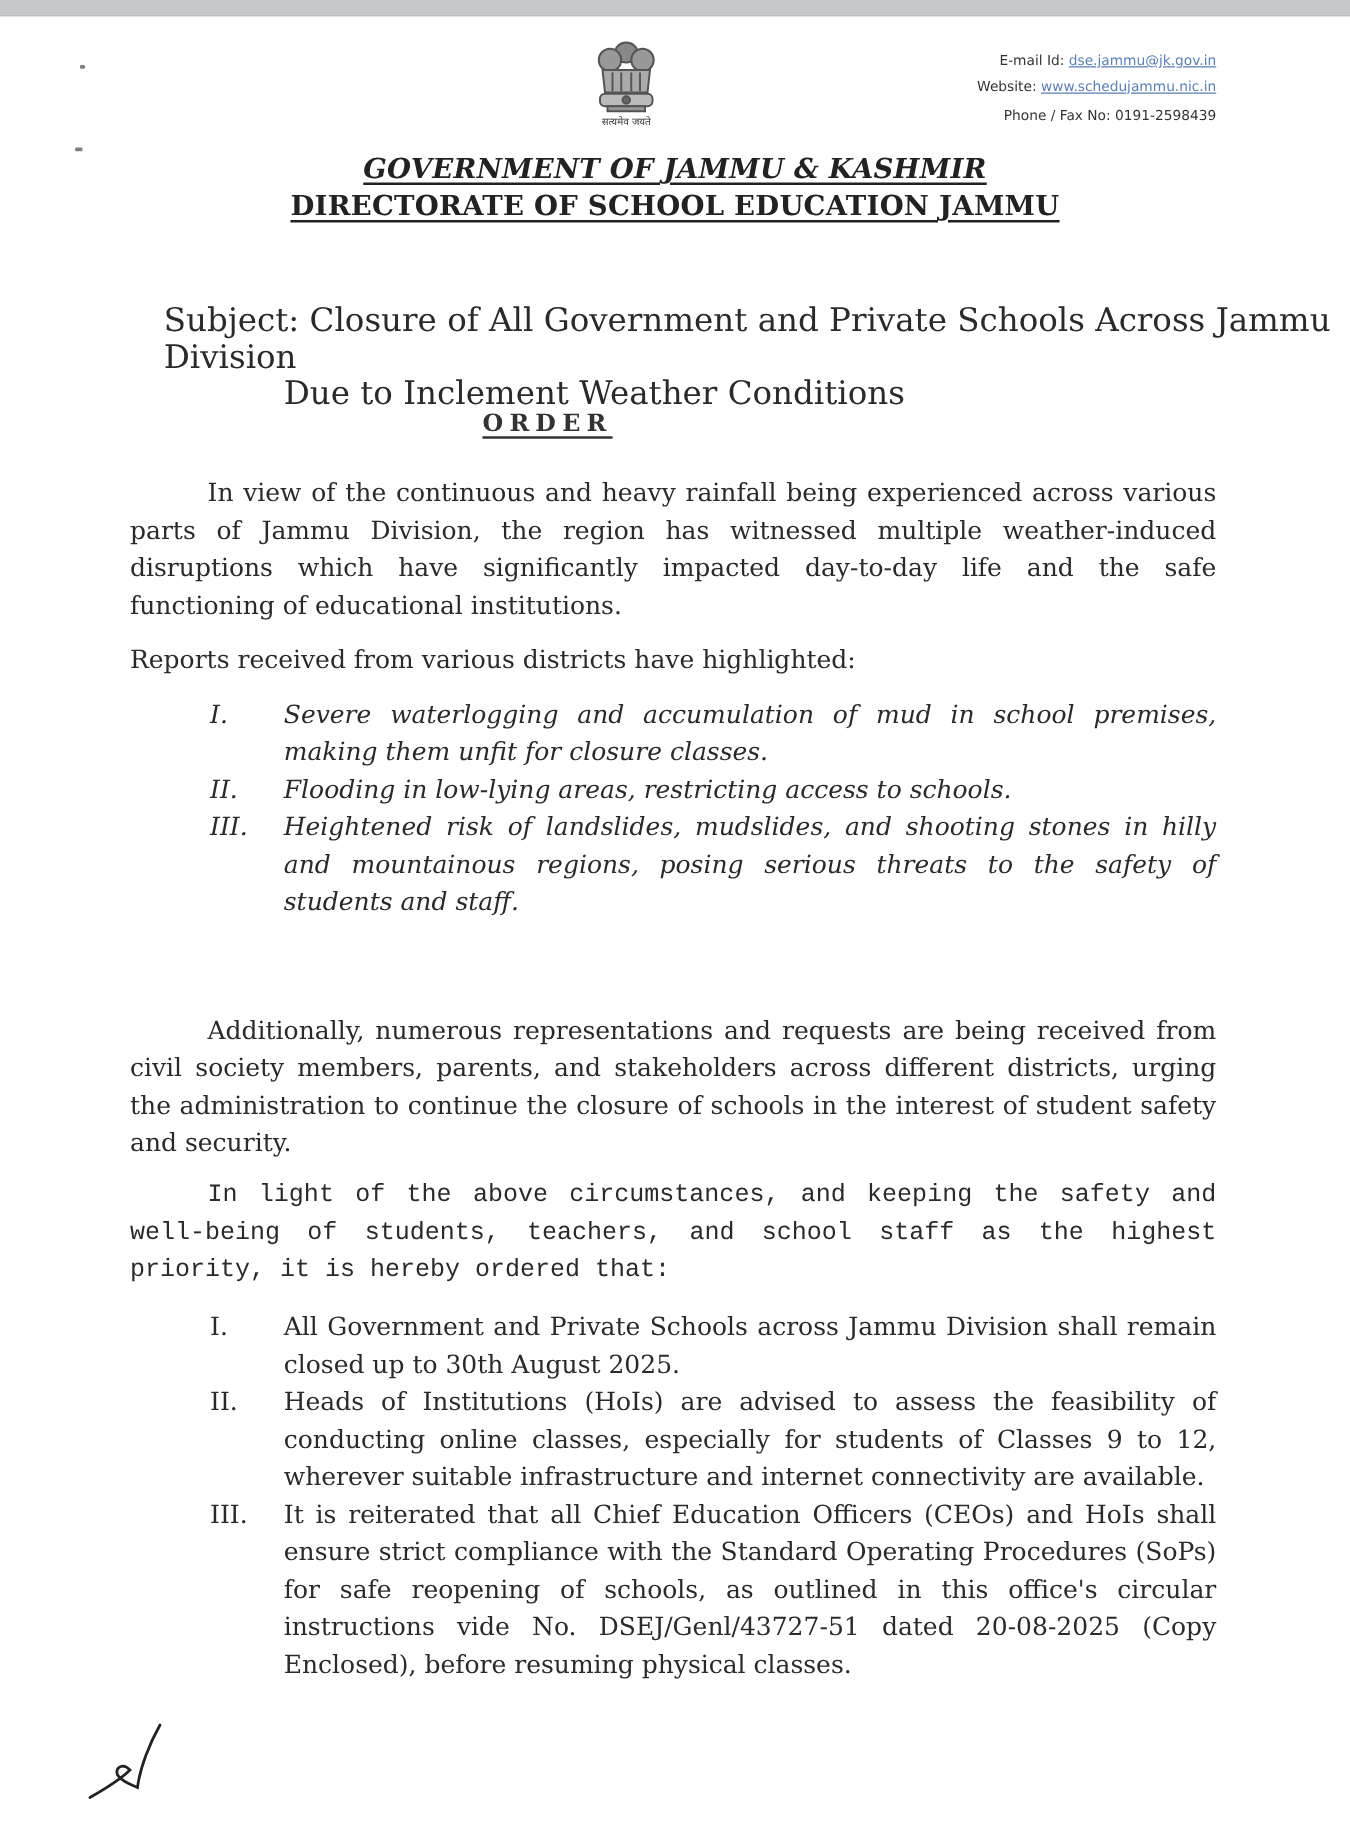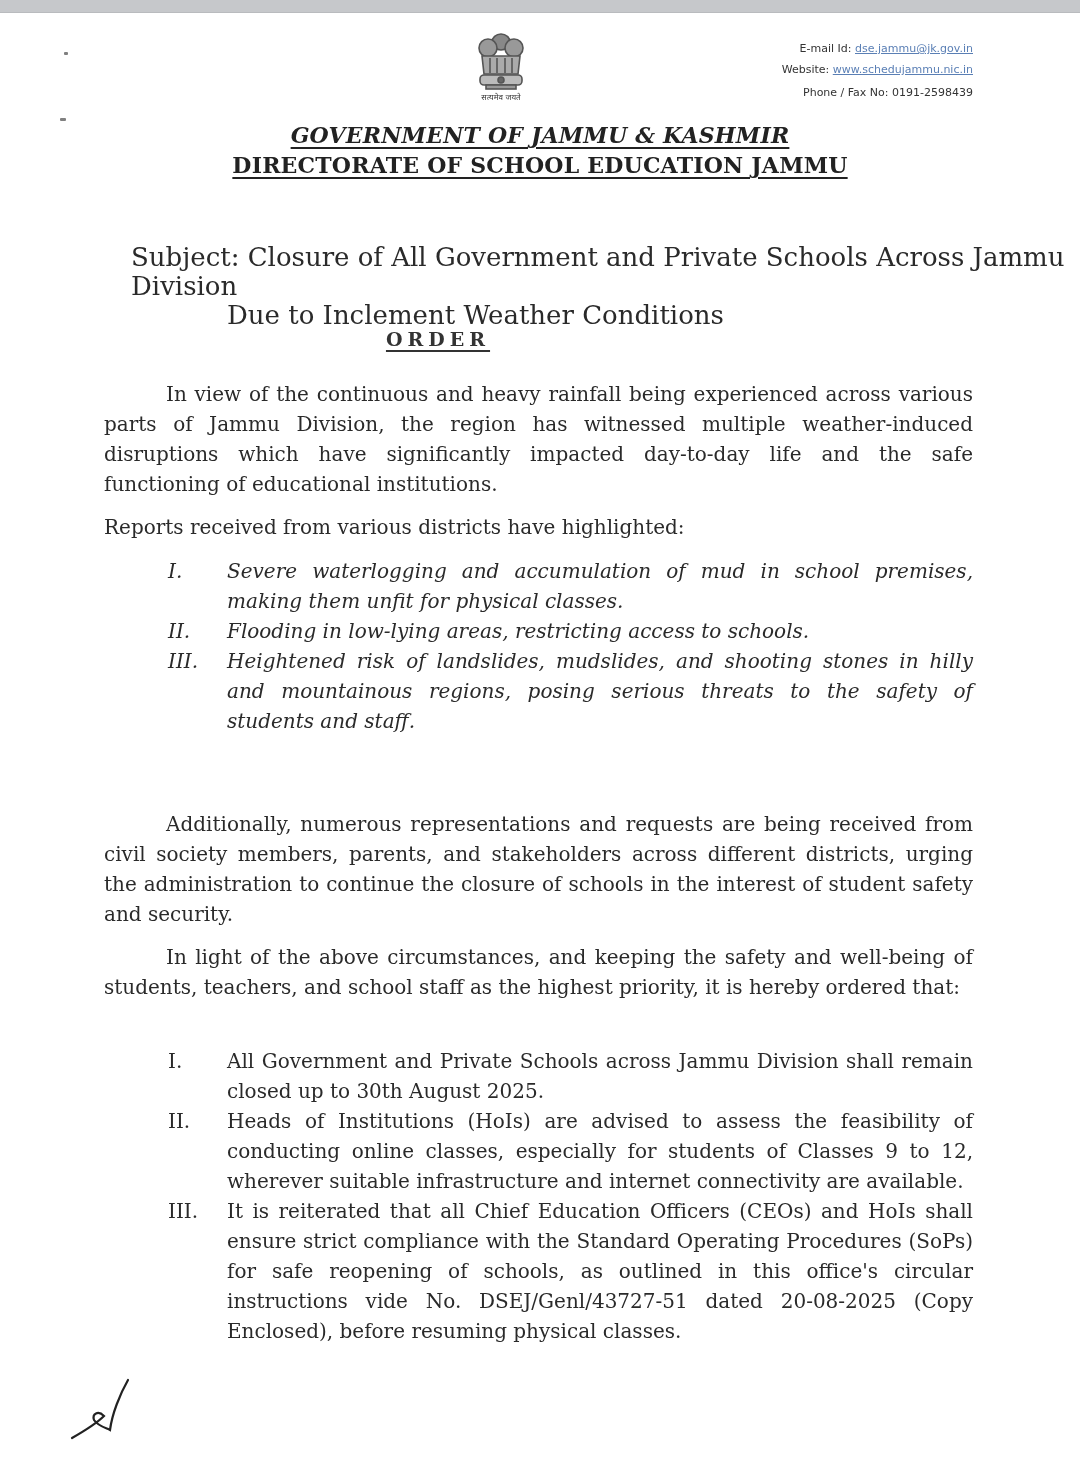--- a/index.html
+++ b/index.html
@@ -80,35 +80,35 @@
 
 <div class="order-title"><span>ORDER</span></div>
 
 <div class="para first-indent" style="top:379px;">In view of the continuous and heavy rainfall being experienced across various parts of Jammu Division, the region has witnessed multiple weather-induced disruptions which have significantly impacted day-to-day life and the safe functioning of educational institutions.</div>
 
 <div class="para" style="top:512px;">Reports received from various districts have highlighted:</div>
 
 <div class="list italic" style="top:556px;">
   <div class="item">
     <span class="num">I.</span>
-    <span class="txt">Severe waterlogging and accumulation of mud in school premises, making them unfit for physical classes.</span>
+    <span class="txt">Severe waterlogging and accumulation of mud in school premises, making them unfit for closure classes.</span>
   </div>
   <div class="item">
     <span class="num">II.</span>
     <span class="txt">Flooding in low-lying areas, restricting access to schools.</span>
   </div>
   <div class="item">
     <span class="num">III.</span>
     <span class="txt">Heightened risk of landslides, mudslides, and shooting stones in hilly and mountainous regions, posing serious threats to the safety of students and staff.</span>
   </div>
 </div>
 
 <div class="para first-indent" style="top:809px;">Additionally, numerous representations and requests are being received from civil society members, parents, and stakeholders across different districts, urging the administration to continue the closure of schools in the interest of student safety and security.</div>
 
-<div class="para first-indent" style="top:942px;">In light of the above circumstances, and keeping the safety and well-being of students, teachers, and school staff as the highest priority, it is hereby ordered that:</div>
+<div class="para first-indent" style="top:942px;font-family:Liberation Mono, monospace;">In light of the above circumstances, and keeping the safety and well-being of students, teachers, and school staff as the highest priority, it is hereby ordered that:</div>
 
 <div class="list" style="top:1046px;">
   <div class="item">
     <span class="num">I.</span>
     <span class="txt">All Government and Private Schools across Jammu Division shall remain closed up to 30th August 2025.</span>
   </div>
   <div class="item">
     <span class="num">II.</span>
     <span class="txt">Heads of Institutions (HoIs) are advised to assess the feasibility of conducting online classes, especially for students of Classes 9 to 12, wherever suitable infrastructure and internet connectivity are available.</span>
   </div>

